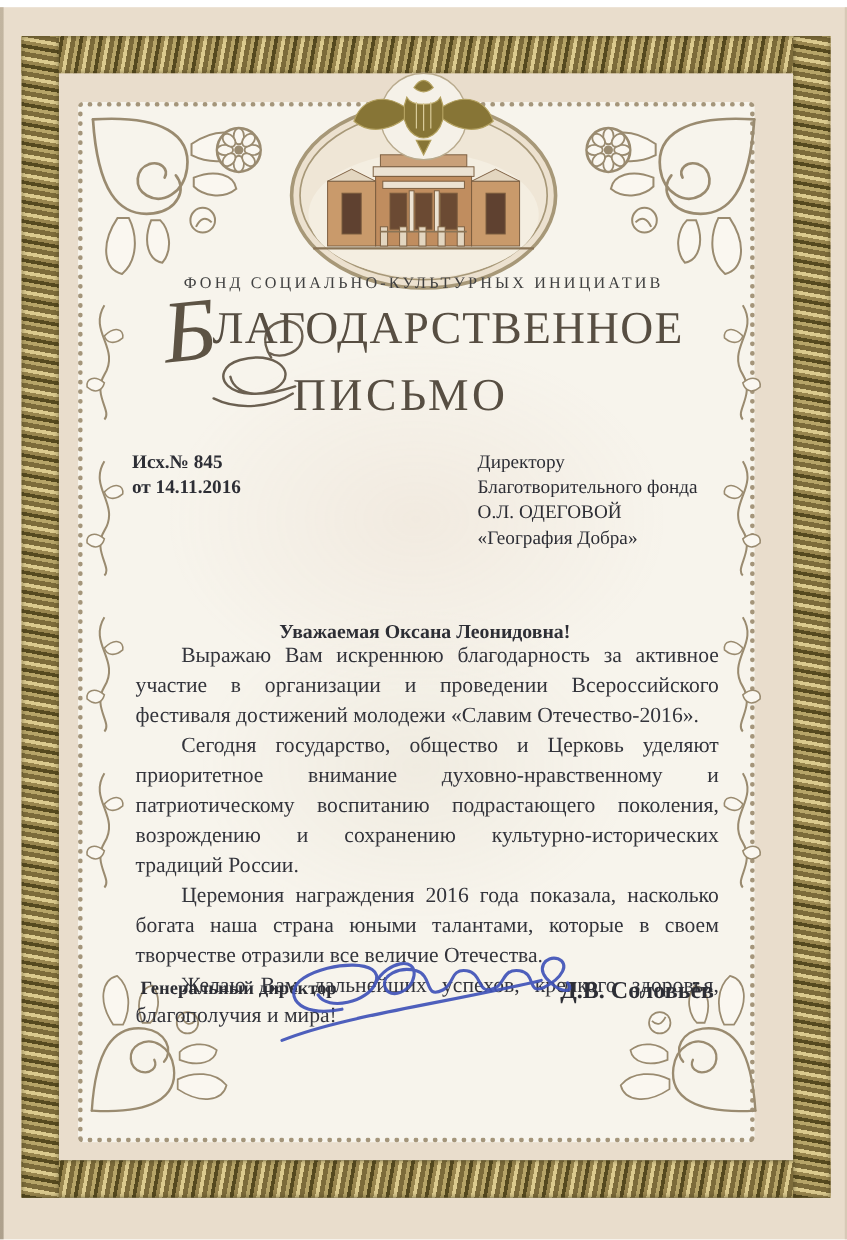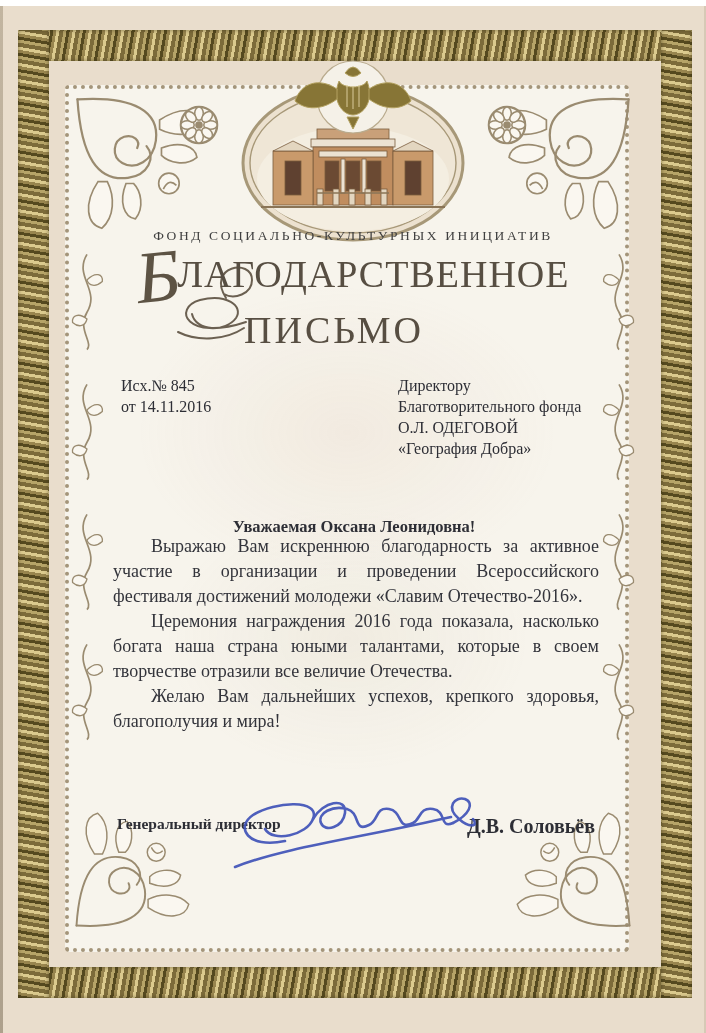--- a/index.html
+++ b/index.html
@@ -57,21 +57,21 @@
   .title1 .initial{
     display:inline-block;font-style:italic;font-size:74px;line-height:0;
     vertical-align:-14px;transform:rotate(-6deg);margin-right:-4px;color:#5d5344;
   }
   .title-swash{position:absolute;left:168px;top:258px;}
   .title2{
     position:absolute;left:0;width:668px;top:308px;text-align:center;
     color:#574e42;font-size:38px;letter-spacing:3px;
   }
 
-  .ref-block{position:absolute;left:121px;top:375px;font-weight:400;font-size:16px;line-height:21px;color:#2d2e35;}
+  .ref-block{position:absolute;left:110px;top:375px;font-weight:700;font-size:16px;line-height:21px;color:#2d2e35;}
   .recipient-block{position:absolute;left:398px;top:375px;font-weight:400;font-size:16px;line-height:21px;color:#2d2e35;}
 
   .salutation{position:absolute;left:115px;width:478px;top:490px;text-align:center;
     font-weight:700;font-size:16.5px;color:#2d2e35;margin-top:27px;}
 
   .bodytext{position:absolute;left:113px;top:534px;width:486px;
     font-size:18px;line-height:25px;color:#33343b;text-align:justify;}
   .bodytext p{margin:0;text-indent:38px;}
 
   .sign-row{position:absolute;left:117px;top:815px;width:478px;font-weight:700;color:#2d2e35;}
@@ -241,20 +241,21 @@
   <div>Директору</div>
   <div>Благотворительного фонда</div>
   <div>О.Л. ОДЕГОВОЙ</div>
   <div>«География Добра»</div>
 </div>
 
 <div class="salutation">Уважаемая Оксана Леонидовна!</div>
 
 <div class="bodytext">
   <p>Выражаю Вам искреннюю благодарность за активное участие в организации и проведении Всероссийского фестиваля достижений молодежи «Славим Отечество-2016».</p>
+  <p>Сегодня государство, общество и Церковь уделяют приоритетное внимание духовно-нравственному и патриотическому воспитанию подрастающего поколения, возрождению и сохранению культурно-исторических традиций России.</p>
   <p>Церемония награждения 2016 года показала, насколько богата наша страна юными талантами, которые в своем творчестве отразили все величие Отечества.</p>
   <p>Желаю Вам дальнейших успехов, крепкого здоровья, благополучия и мира!</p>
 </div>
 
 <div class="sign-row">
   <span class="sign-role">Генеральный директор</span>
   <span class="sign-name">Д.В. Соловьёв</span>
 </div>
 <svg class="signature-svg" width="260" height="100" viewBox="0 0 260 100">
   <g fill="none" stroke="#4053b8" stroke-width="2.6" stroke-linecap="round" opacity="0.92">

